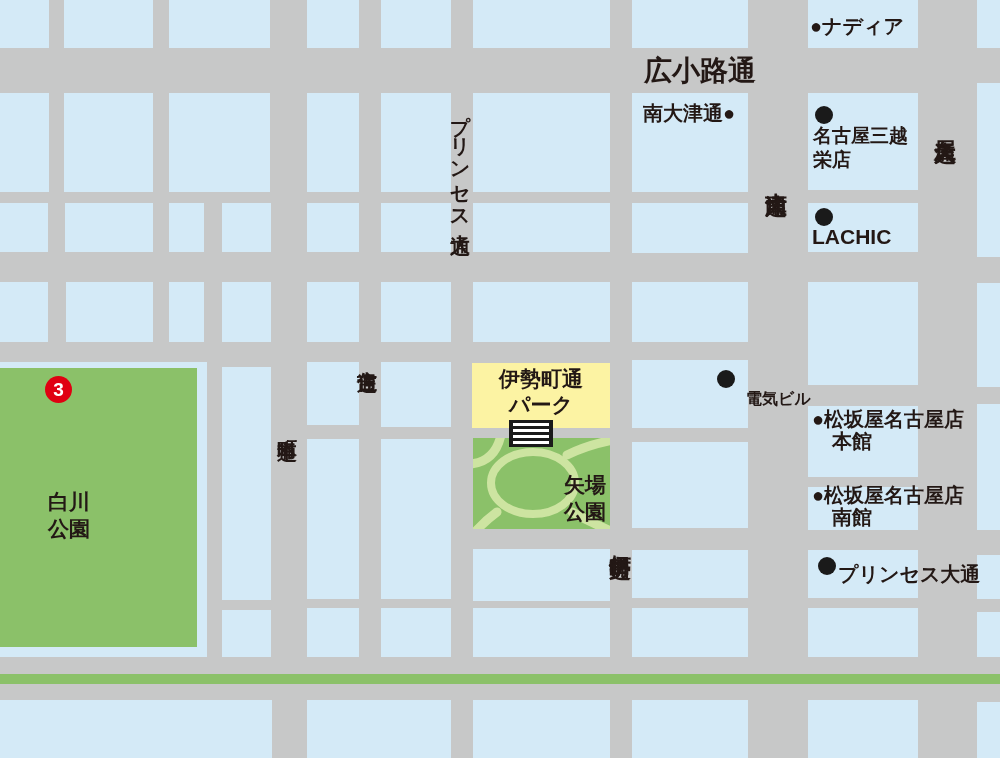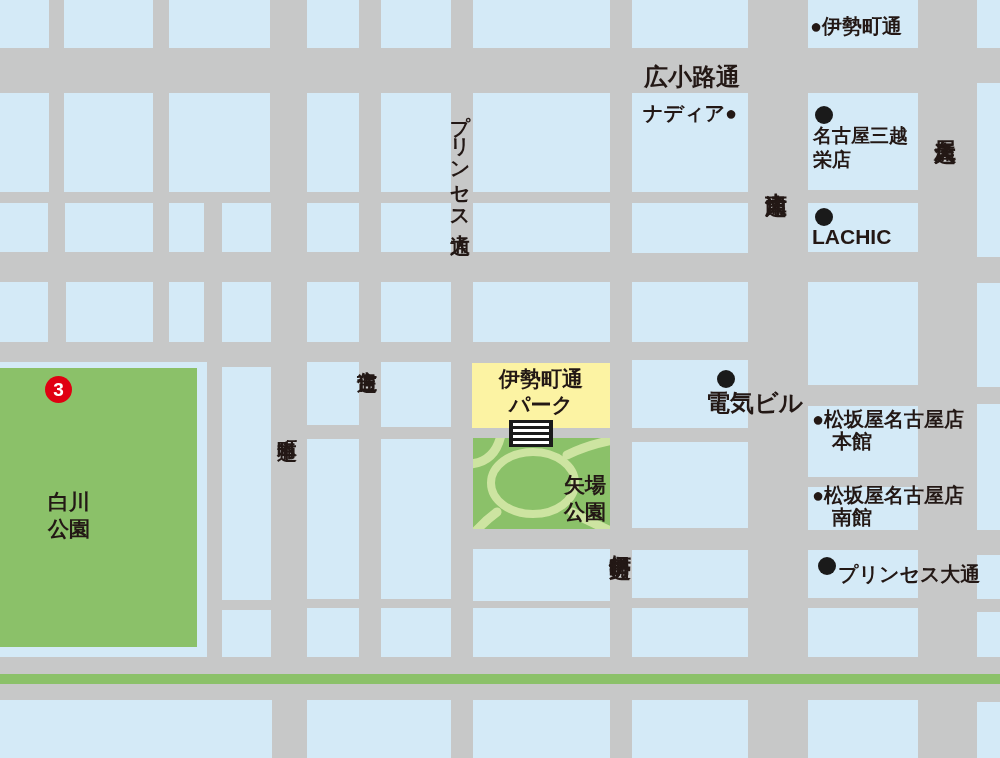--- a/index.html
+++ b/index.html
@@ -118,27 +118,27 @@
     <g fill="none" stroke="#cde4a1" stroke-linecap="round">
       <ellipse cx="60" cy="45" rx="42" ry="31" stroke-width="8"></ellipse>
       <path d="M -3 26 Q 22 24 28 -3" stroke-width="9"></path>
       <path d="M 94 17 Q 114 7 140 2" stroke-width="9"></path>
       <path d="M 24 74 Q 13 82 2 94" stroke-width="9"></path>
       <path d="M 99 74 Q 117 84 140 94" stroke-width="9"></path>
     </g>
   </svg>
 
   <div id="layer-labels">
-      <div class="lbl" style="left: 644px; top: 64px; font-size: 24px;">広小路通</div>
-      <div class="lbl" style="left: 810px; top: 16px; font-size: 20px;">●伊勢町通</div>
-      <div class="lbl" style="left: 643px; top: 103px; font-size: 20px;">ナディア●</div>
+      <div class="lbl" style="left: 644px; top: 56px; font-size: 28px;">広小路通</div>
+      <div class="lbl" style="left: 810px; top: 16px; font-size: 20px;">●ナディア</div>
+      <div class="lbl" style="left: 643px; top: 103px; font-size: 20px;">南大津通●</div>
       <div class="lbl" style="left: 813px; top: 124px; font-size: 19px; line-height: 24px;">名古屋三越
 栄店</div>
       <div class="lbl" style="left: 812px; top: 226px; font-size: 21px;">LACHIC</div>
-      <div class="lbl" style="left: 706px; top: 390px; font-size: 24px; text-align: center;">電気ビル</div>
+      <div class="lbl" style="left: 746px; top: 390px; font-size: 16px; text-align: center;">電気ビル</div>
       <div class="lbl" style="left: 472px; top: 366px; font-size: 21px; line-height: 26px; width: 138px; text-align: center;">伊勢町通
 パーク</div>
       <div class="lbl" style="left: 564px; top: 471px; font-size: 21px; line-height: 27px;">矢場
 公園</div>
       <div class="lbl" style="left: 48px; top: 488px; font-size: 21px; line-height: 27px;">白川
 公園</div>
       <div class="lbl" style="left: 812px; top: 408px; font-size: 20px; line-height: 22px;">●松坂屋名古屋店
 　本館</div>
       <div class="lbl" style="left: 812px; top: 484px; font-size: 20px; line-height: 22px;">●松坂屋名古屋店
 　南館</div>

